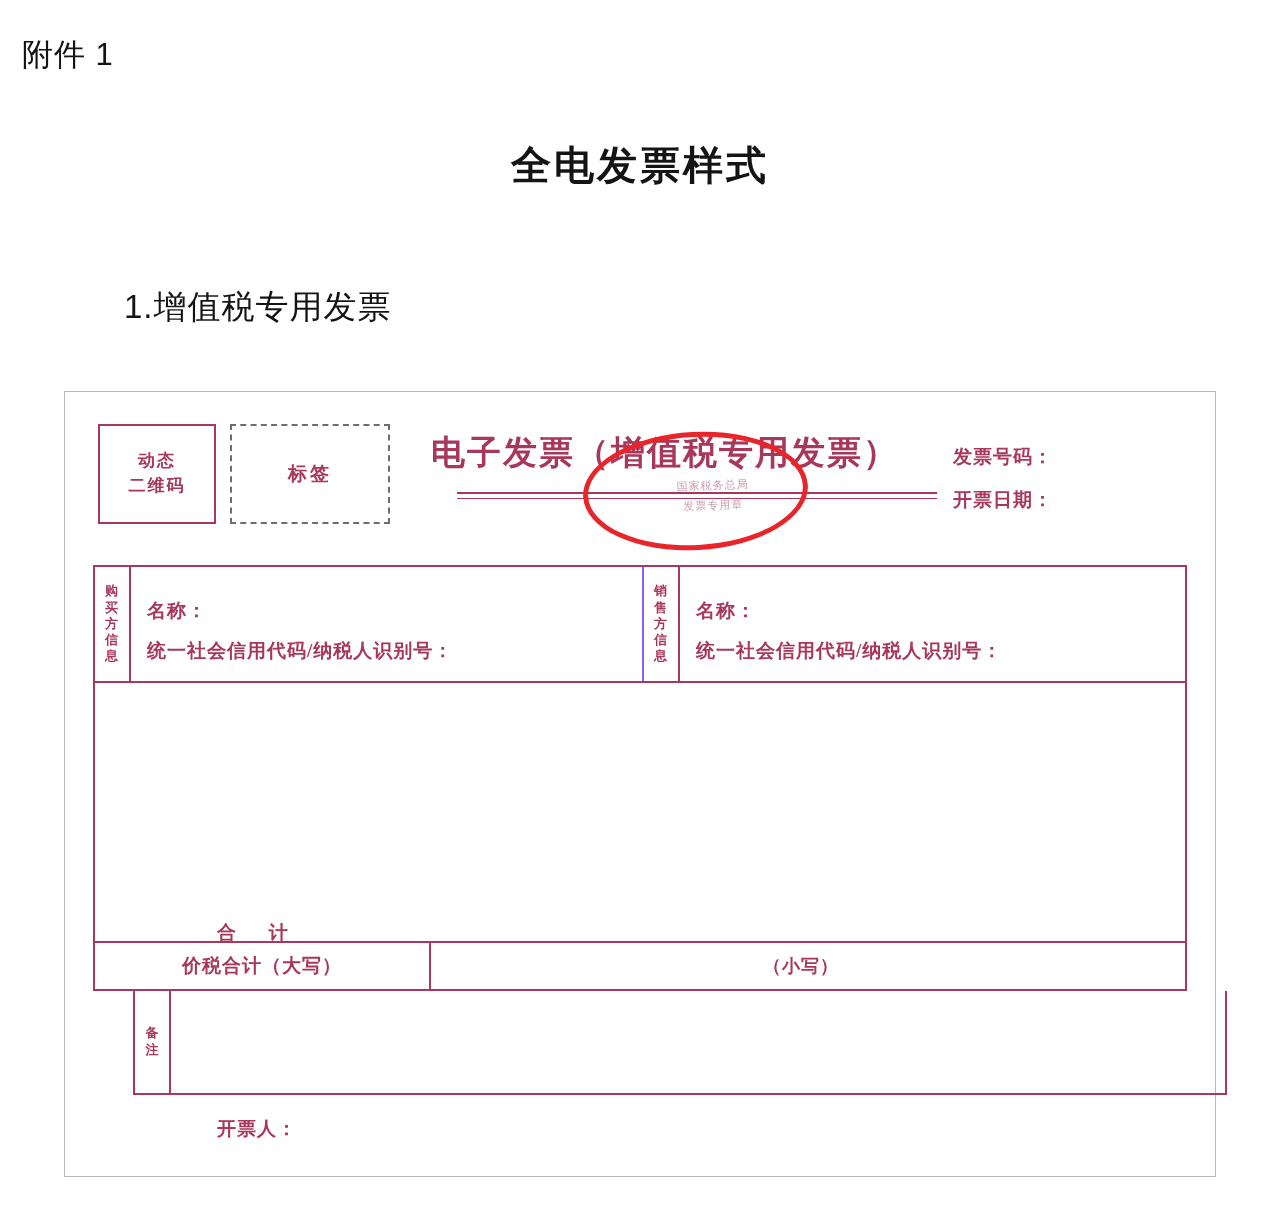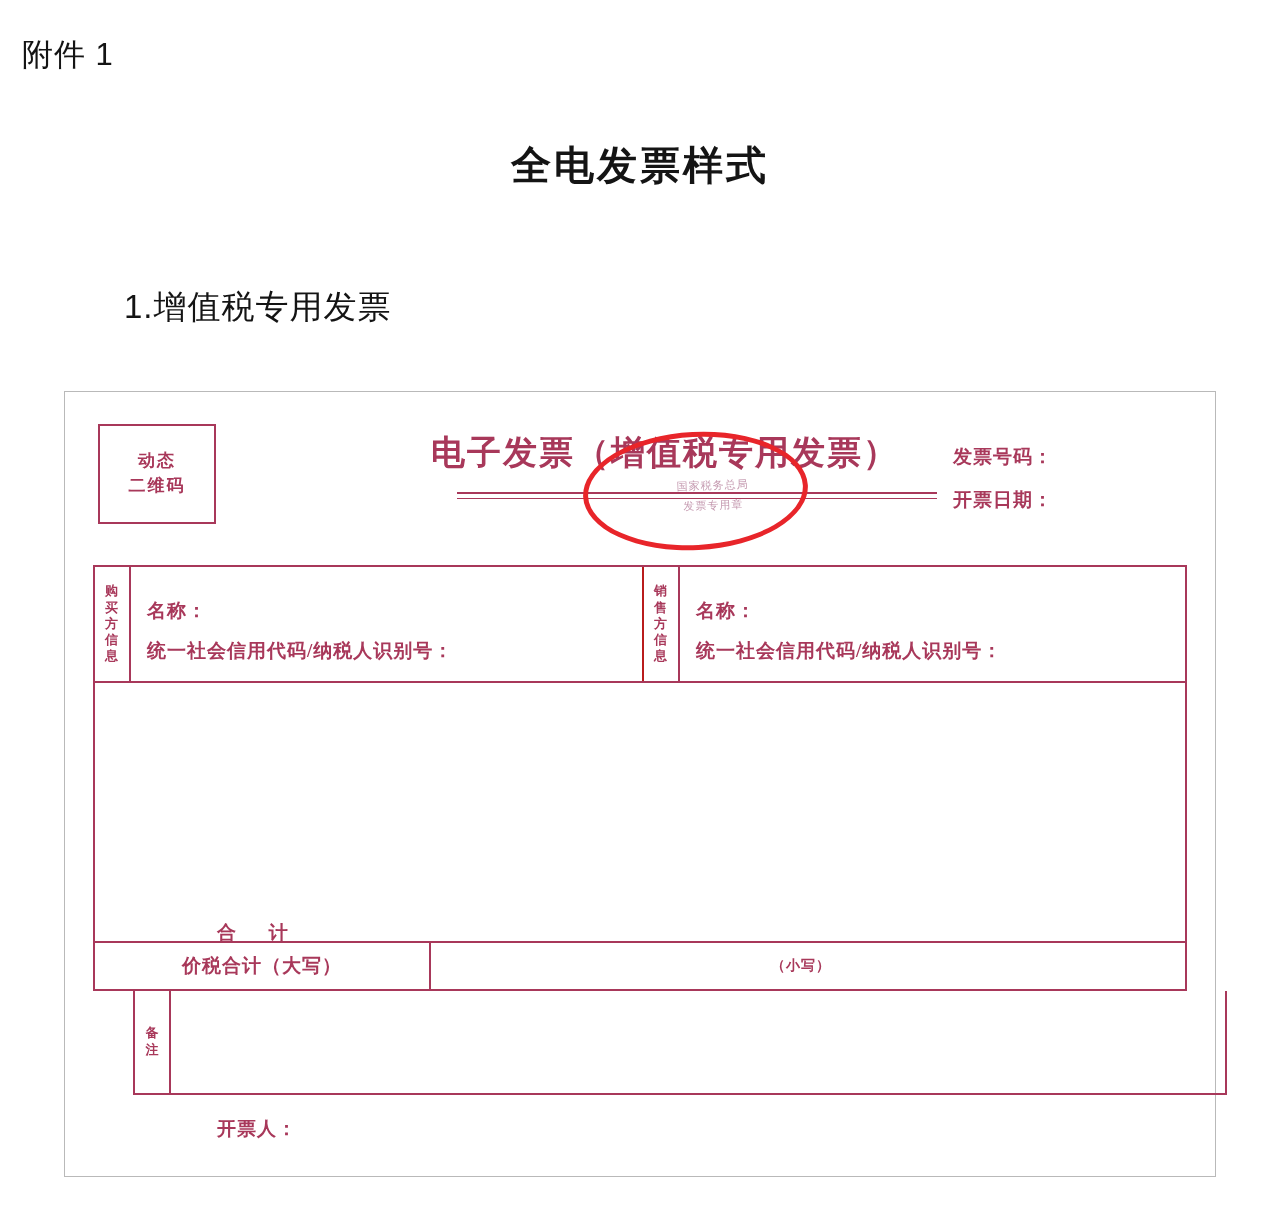--- a/index.html
+++ b/index.html
@@ -167,21 +167,21 @@
     border: 2px solid #a8385a;
     box-sizing: border-box;
   }
   .party-half {
     position: absolute;
     top: 0;
     height: 100%;
     box-sizing: border-box;
   }
   .party-half.left  { left: 0;    width: 547px; padding-left: 20px; }
-  .party-half.right { left: 547px; width: 547px; border-left: 2px solid #b91c1c; }
+  .party-half.right { left: 547px; width: 547px; border-left: 2px solid #8b5cf6; }
 
   .party-side-label {
     position: absolute;
     left: 0; top: 0;
     width: 36px; height: 100%;
     border-right: 2px solid #a8385a;
     box-sizing: border-box;
     display: flex;
     align-items: center;
     justify-content: center;
@@ -244,21 +244,21 @@
     font-size: 19px;
     letter-spacing: 1px;
   }
   .amount-right {
     position: absolute;
     left: 322px; top: 0;
     right: 0; height: 100%;
     display: flex;
     align-items: center;
     justify-content: center;
-    font-size: 14px;
+    font-size: 18px;
     letter-spacing: 1px;
   }
 
   
   .remark-row {
     position: absolute;
     left: 28px;
     top: 599px;
     width: 1094px;
     height: 104px;
@@ -298,20 +298,23 @@
 
 <div class="section-heading">1.增值税专用发票</div>
 
 <div class="invoice-frame">
 
   <div class="qr-box handwrite">
     <div>动态</div>
     <div>二维码</div>
   </div>
 
+  <div class="tag-box handwrite">
+    <span>标签</span>
+  </div>
 
   <div class="inv-title handwrite">电子发票（增值税专用发票）</div>
   <div class="inv-title-rule"></div>
   <div class="inv-title-rule second"></div>
 
   <div class="stamp-text">
     <div>国家税务总局</div>
     <div>发票专用章</div>
   </div>
 

